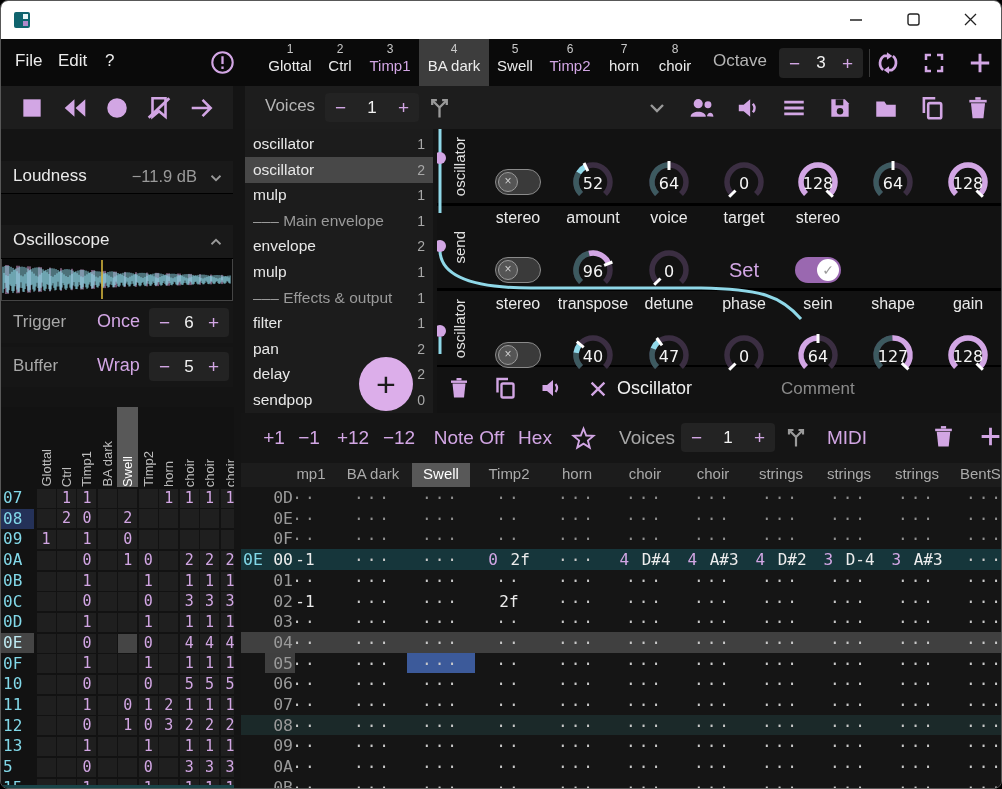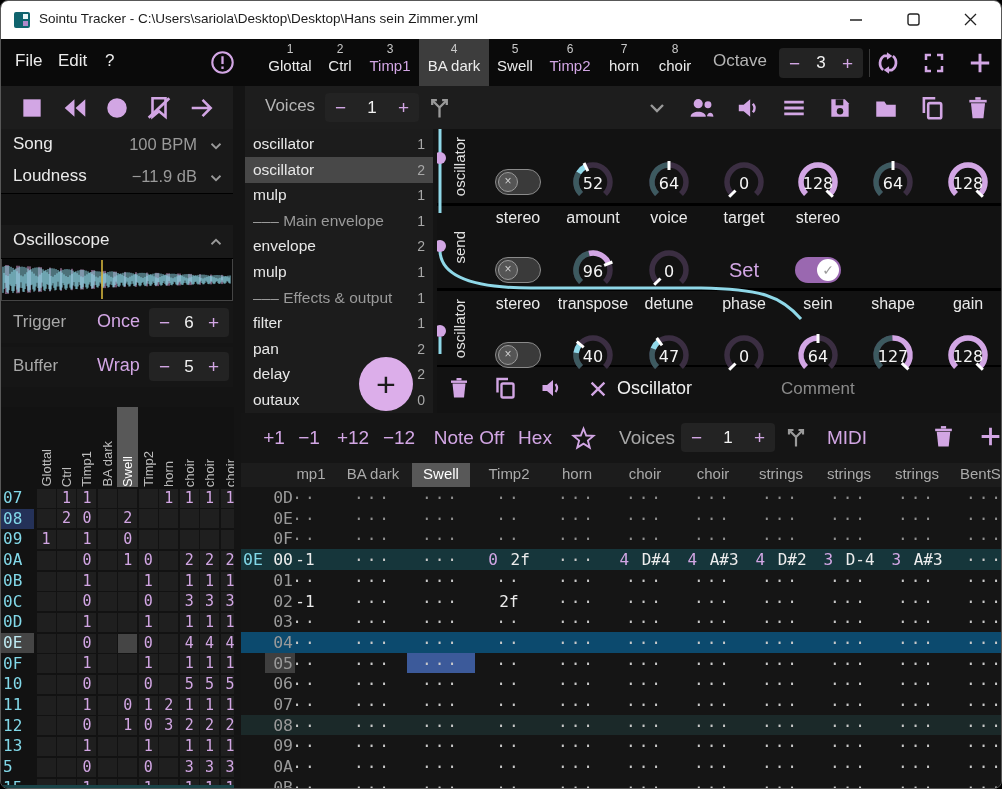--- a/index.html
+++ b/index.html
@@ -87,21 +87,20 @@
 </head>
 <body>
 
 <div id="win">
 
   <div id="titlebar" class="abs">
     <div id="app-icon" class="abs">
         <div class="p1"></div>
         <div class="p2"></div>
       </div>
-    <div id="title-text" class="abs">Sointu Tracker - C:\Users\sariola\Desktop\Desktop\Hans sein Zimmer.yml</div>
     <div class="winbtn abs" style="left:832px;">
         <svg width="14" height="14" viewBox="0 0 14 14">
           <path d="M1 7 h12" stroke="#222" stroke-width="1.4"></path>
         </svg>
       </div>
     <div class="winbtn abs" style="left:889px;">
         <svg width="13" height="13" viewBox="0 0 13 13">
           <rect x="1" y="1" width="11" height="11" rx="2" fill="none" stroke="#222" stroke-width="1.4"></rect>
         </svg>
       </div>
@@ -702,21 +701,21 @@
       </div>
       <div class="ul-item" style="top: 206.8px;">
         <div class="ul-name">pan</div>
         <div class="ul-count">2</div>
       </div>
       <div class="ul-item" style="top: 232.4px;">
         <div class="ul-name">delay</div>
         <div class="ul-count">2</div>
       </div>
       <div class="ul-item" style="top: 258px;">
-        <div class="ul-name">outaux</div>
+        <div class="ul-name">sendpop</div>
         <div class="ul-count">0</div>
       </div>
     </div>
   <div id="fab" class="abs">+</div>
 
   <div id="unitpanel" class="abs">
       <div class="u-divider" style="top: 74px;"></div>
       <div class="u-divider" style="top: 159px;"></div>
       <div class="u-divider" style="top: 236px; height: 2px;"></div>
       <div class="u-rot" style="left: 14px; top: 4px; height: 67px; display: flex; align-items: center;">
@@ -1051,21 +1050,21 @@
         <div class="pcell" style="left: 200px;">···</div>
         <div class="pcell" style="left: 268px;">··</div>
         <div class="pcell" style="left: 336px;">···</div>
         <div class="pcell" style="left: 404px;">···</div>
         <div class="pcell" style="left: 472px;">···</div>
         <div class="pcell" style="left: 540px;">···</div>
         <div class="pcell" style="left: 608px;">···</div>
         <div class="pcell" style="left: 676px;">···</div>
         <div class="pcell" style="left: 744px;">···</div>
       </div>
-      <div class="prow" style="top: 218.9px; background: #0c4a6e;">
+      <div class="prow" style="top: 218.9px; background: #404040;">
         <div class="lbl">04</div>
         <div class="pcell" style="left: 64px;">··</div>
         <div class="pcell" style="left: 132px;">···</div>
         <div class="pcell" style="left: 200px;">···</div>
         <div class="pcell" style="left: 268px;">··</div>
         <div class="pcell" style="left: 336px;">···</div>
         <div class="pcell" style="left: 404px;">···</div>
         <div class="pcell" style="left: 472px;">···</div>
         <div class="pcell" style="left: 540px;">···</div>
         <div class="pcell" style="left: 608px;">···</div>
@@ -1166,29 +1165,20 @@
         <div class="pcell" style="left: 268px;">··</div>
         <div class="pcell" style="left: 336px;">···</div>
         <div class="pcell" style="left: 404px;">···</div>
         <div class="pcell" style="left: 472px;">···</div>
         <div class="pcell" style="left: 540px;">···</div>
         <div class="pcell" style="left: 608px;">···</div>
         <div class="pcell" style="left: 676px;">···</div>
         <div class="pcell" style="left: 744px;">···</div>
       </div>
     </div>
-<div class="lp-row abs" style="top: 128px;">
-      <div class="lp-label">Song</div>
-      <div class="lp-val">100 BPM</div>
-      <div class="lp-chev ic">
-        <svg width="18" height="18" viewBox="0 0 24 24">
-          <path d="M6 9 l6 6 6 -6" fill="none" stroke="#9a9a9a" stroke-width="2.4"></path>
-        </svg>
-      </div>
-    </div>
     <div class="lp-row abs" style="top: 160px;">
       <div class="lp-label">Loudness</div>
       <div class="lp-val">−11.9 dB</div>
       <div class="lp-chev ic">
         <svg width="18" height="18" viewBox="0 0 24 24">
           <path d="M6 9 l6 6 6 -6" fill="none" stroke="#9a9a9a" stroke-width="2.4"></path>
         </svg>
       </div>
     </div>
     <div class="lp-row abs" style="top: 224px; height: 33px;">

